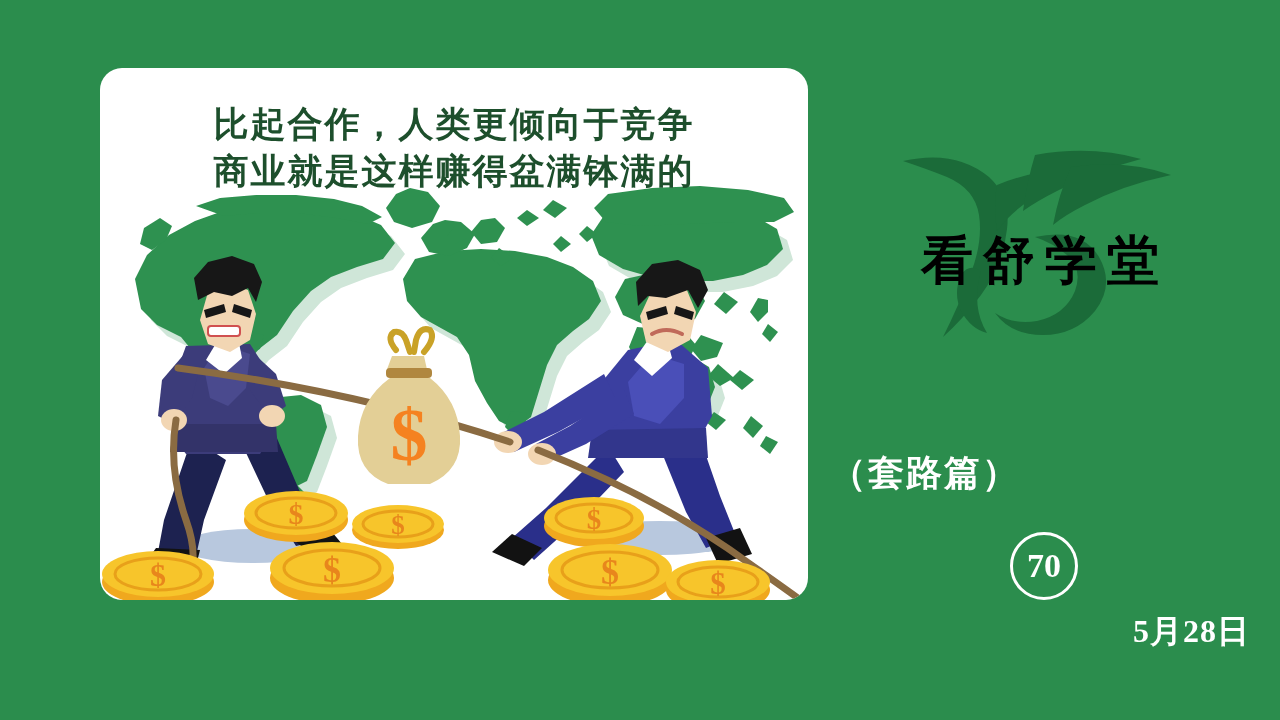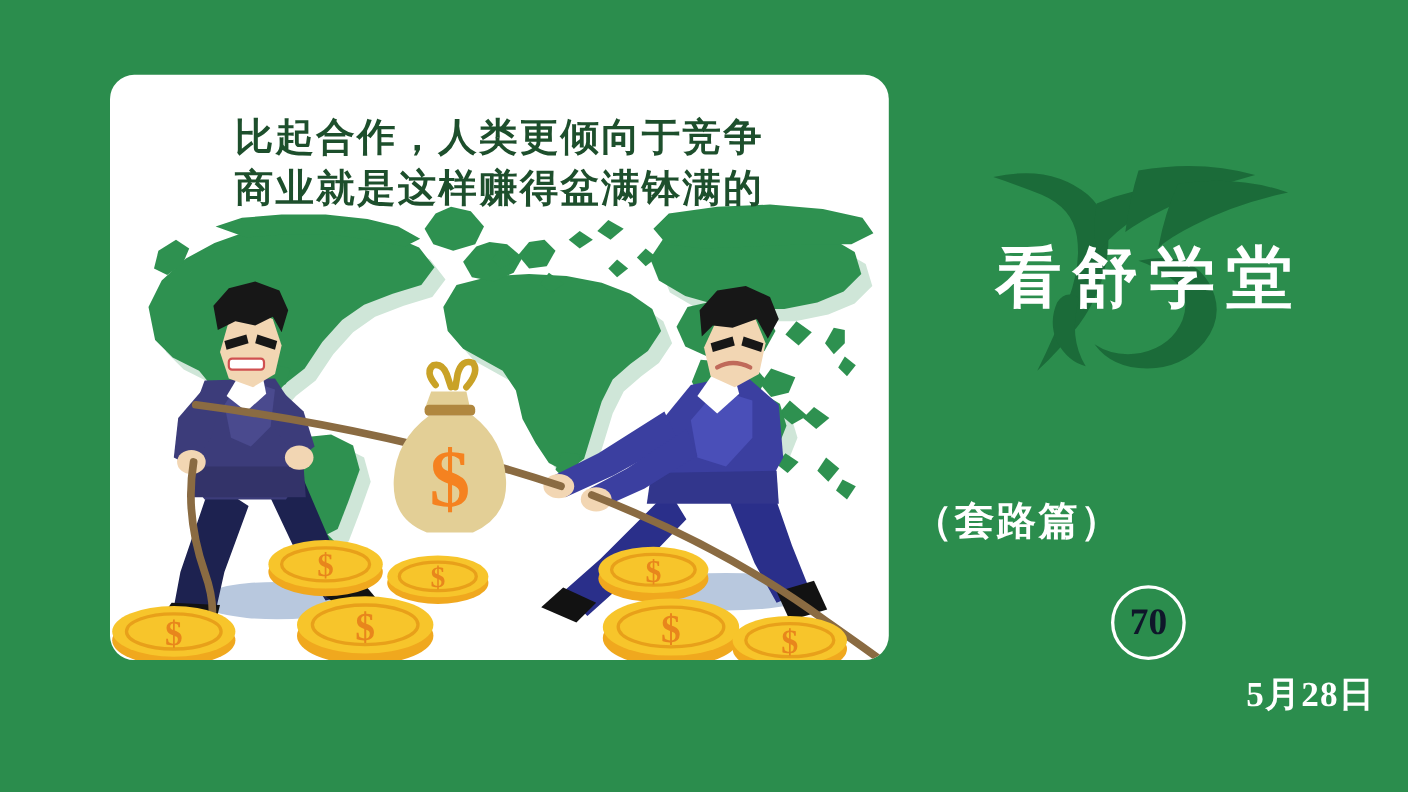--- a/index.html
+++ b/index.html
@@ -41,41 +41,41 @@
 
   
   #brand{
     position:absolute;left:830px;top:60px;width:420px;height:600px;
   }
   #logo-mark{
     position:absolute;left:55px;top:85px;width:300px;height:200px;
     opacity:1;
   }
   #brand-name{
-    position:absolute;left:0;top:163px;width:420px;
+    position:absolute;left:0;top:175px;width:420px;
     text-align:center;
-    color:#ffffff;
+    color:#000000;
     font-family:"Liberation Serif","DejaVu Serif",serif;
     font-weight:700;
-    font-size:60px;
+    font-size:52px;
     letter-spacing:10px;
     text-indent:10px;
     line-height:1;
     z-index:3;
   }
   #series-label{
     position:absolute;left:0;top:395px;width:420px;
     color:#ffffff;
     font-family:"Liberation Serif","DejaVu Serif",serif;
     font-weight:700;font-size:36px;letter-spacing:2px;line-height:1;
   }
   #episode-badge{
     position:absolute;left:180px;top:472px;width:62px;height:62px;
     border:3px solid #ffffff;border-radius:50%;
-    color:#0f172a;
+    color:#ffffff;
     font-family:"Liberation Serif","DejaVu Serif",serif;
     font-weight:700;font-size:34px;
     display:flex;align-items:center;justify-content:center;
     line-height:1;
   }
   #date-label{
     position:absolute;left:0;top:555px;width:420px;
     text-align:right;color:#ffffff;
     font-family:"Liberation Serif","DejaVu Serif",serif;
     font-weight:700;font-size:32px;letter-spacing:1px;line-height:1;

